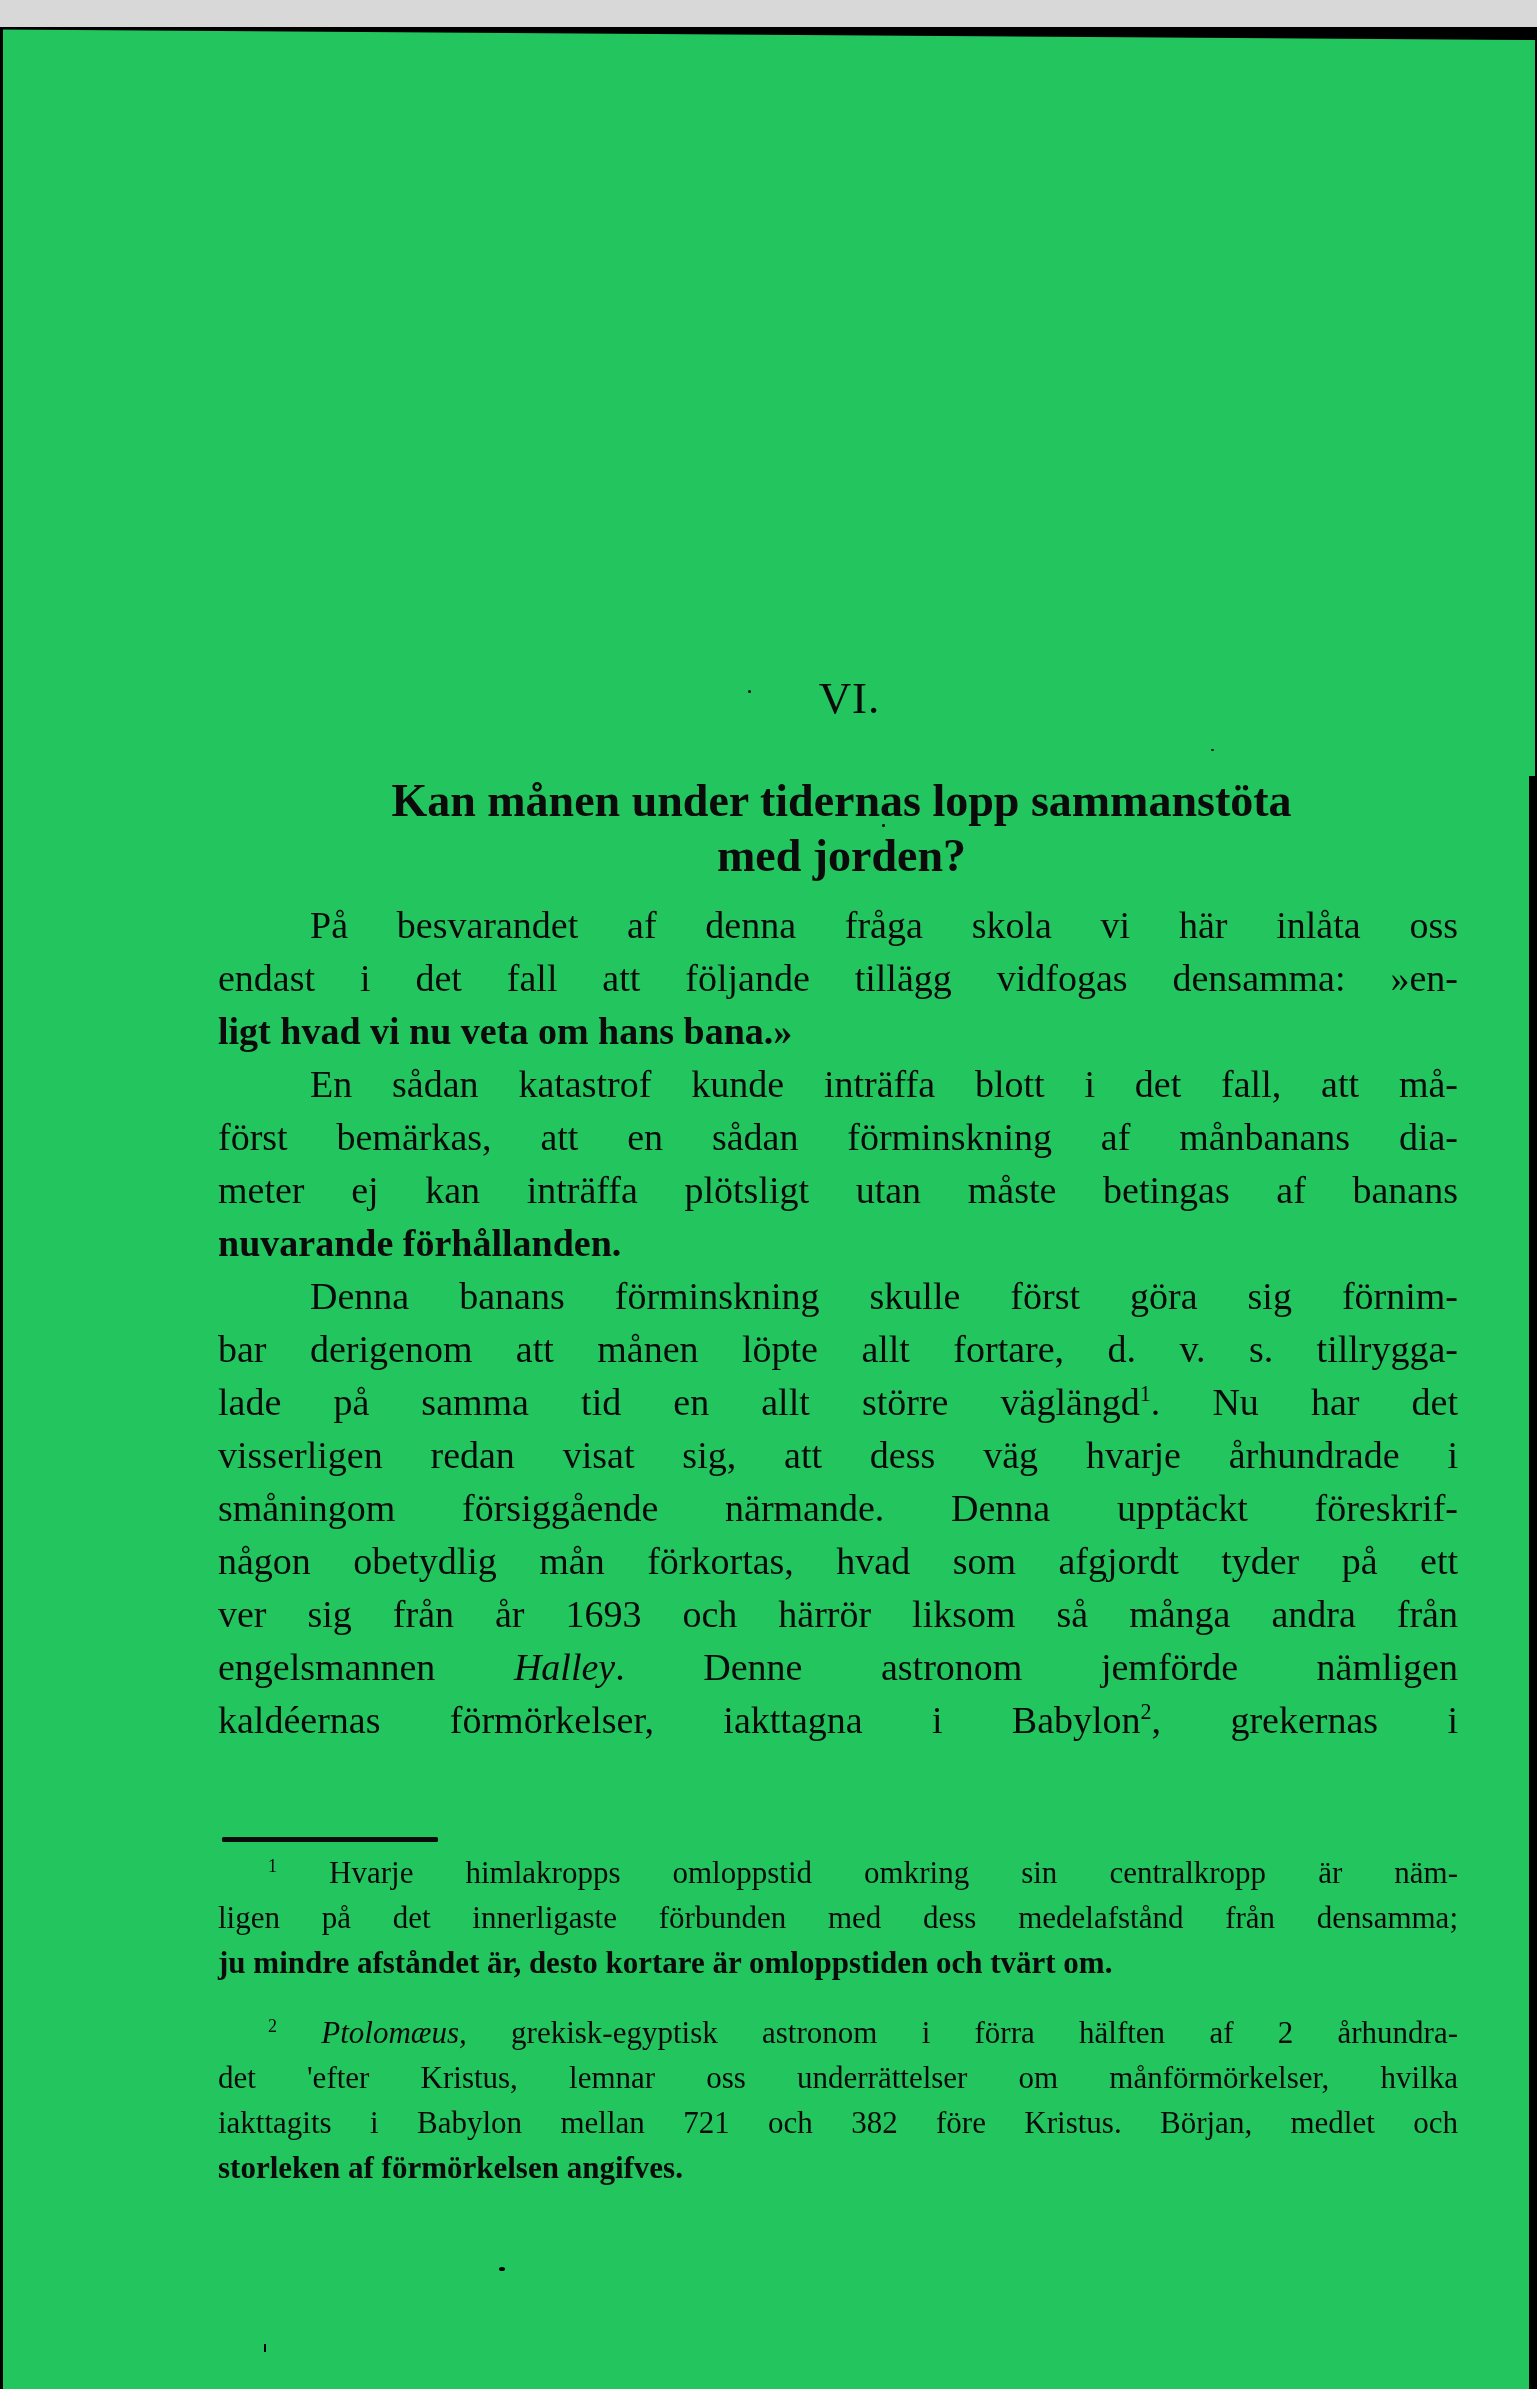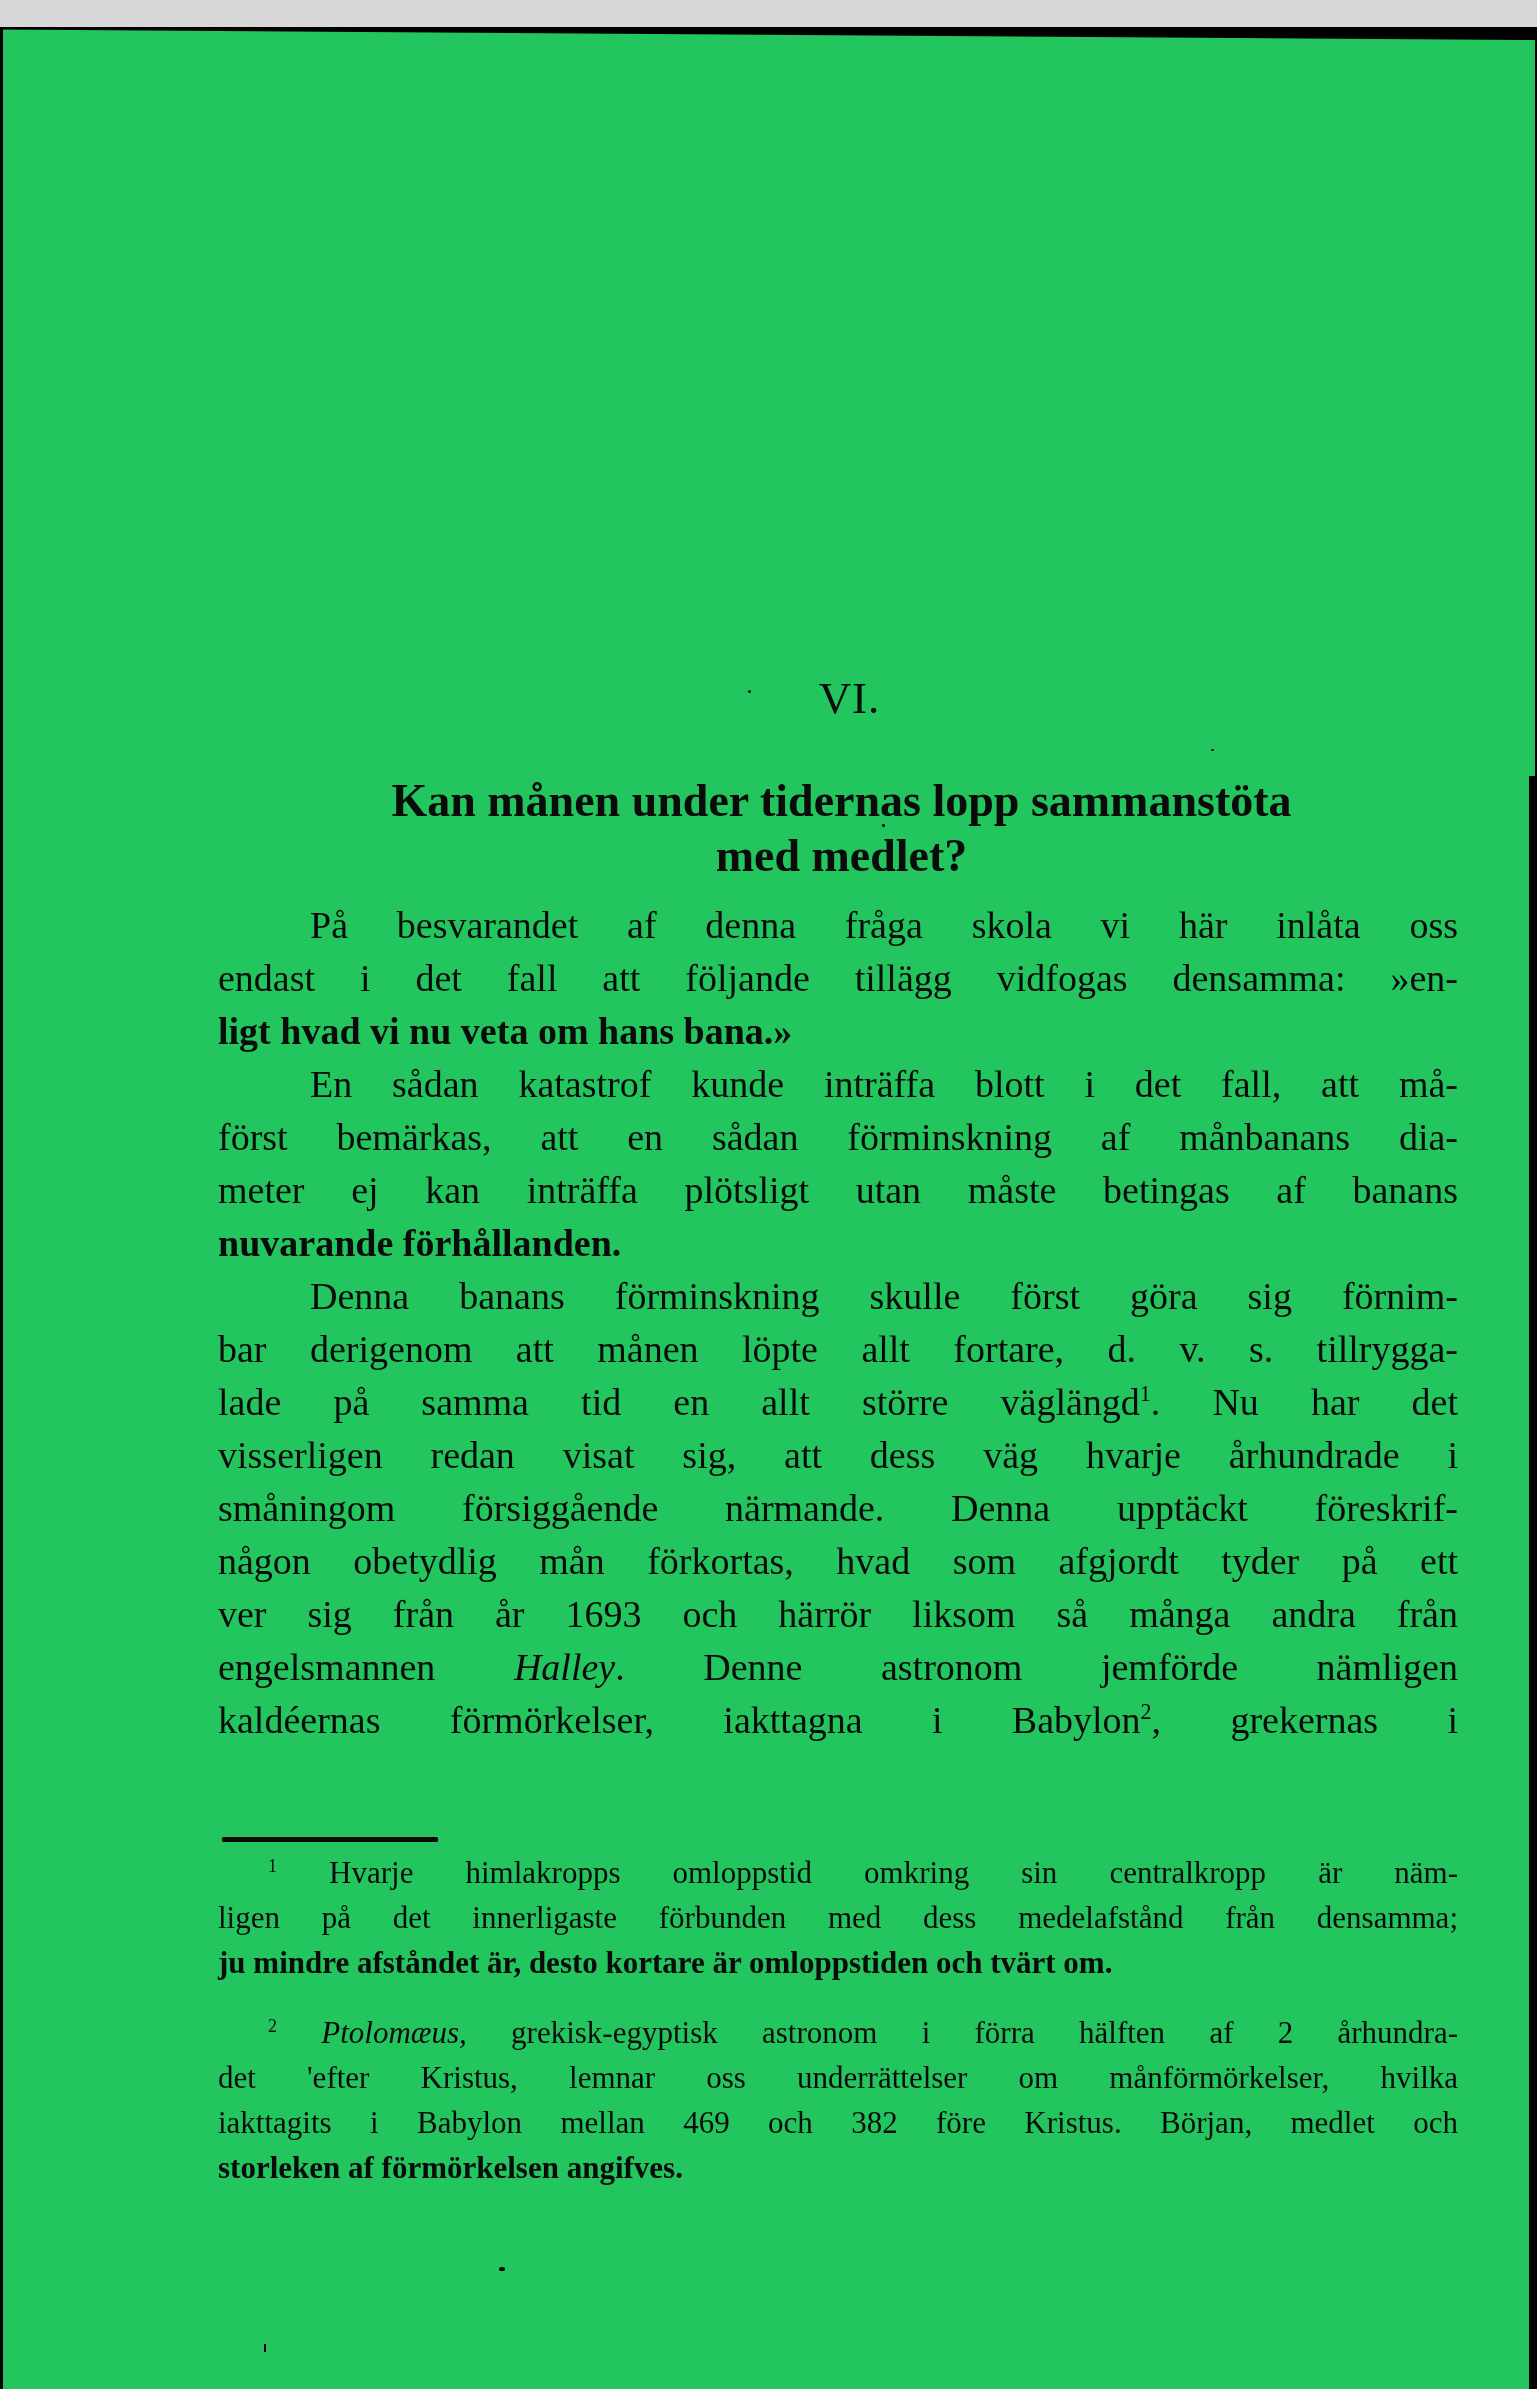--- a/index.html
+++ b/index.html
@@ -72,21 +72,21 @@
   <div class="rag" style="left:264px;top:2317px;width:2px;height:8px;"></div>
   <div class="speck" style="left:748px;top:663px;width:3px;height:3px;"></div>
   <div class="speck" style="left:1211px;top:722px;width:2.5px;height:2px;"></div>
   <div class="speck" style="left:882px;top:797px;width:2.5px;height:2.5px;"></div>
   <div class="ink-dot" style="left:499px;top:2240px;width:6px;height:4px;"></div>
 
   <div class="section-number">VI.</div>
 
   <div class="title">
     <div>Kan månen under tidernas lopp sammanstöta</div>
-    <div>med medlet?</div>
+    <div>med jorden?</div>
   </div>
 
   <div class="body-text" id="body-text">
       <div>
         <div class="bodyline first"><span>På besvarandet af denna fråga skola vi här inlåta oss</span></div>
         <div class="bodyline"><span>endast i det fall att följande tillägg vidfogas densamma: »en-</span></div>
         <div class="bodyline last"><span>ligt hvad vi nu veta om hans bana.»</span></div>
       </div>
       <div>
         <div class="bodyline first"><span>En sådan katastrof kunde inträffa blott i det fall, att må-</span></div>
@@ -111,19 +111,19 @@
 
   <div class="footnotes" id="footnotes">
       <div>
         <div class="fnline first"><sup>1</sup><span> Hvarje himlakropps omloppstid omkring sin centralkropp är näm-</span></div>
         <div class="fnline"><span>ligen på det innerligaste förbunden med dess medelafstånd från densamma;</span></div>
         <div class="fnline last"><span>ju mindre afståndet är, desto kortare är omloppstiden och tvärt om.</span></div>
       </div>
       <div style="margin-top: 25px;">
         <div class="fnline first"><sup>2</sup><span> </span><i>Ptolomæus,</i><span> grekisk-egyptisk astronom i förra hälften af 2 århundra-</span></div>
         <div class="fnline"><span>det 'efter Kristus, lemnar oss underrättelser om månförmörkelser, hvilka</span></div>
-        <div class="fnline"><span>iakttagits i Babylon mellan 469 och 382 före Kristus.  Början, medlet och</span></div>
+        <div class="fnline"><span>iakttagits i Babylon mellan 721 och 382 före Kristus.  Början, medlet och</span></div>
         <div class="fnline last"><span>storleken af förmörkelsen angifves.</span></div>
       </div>
     </div>
 
 </div>
 
 
 </body></html>

